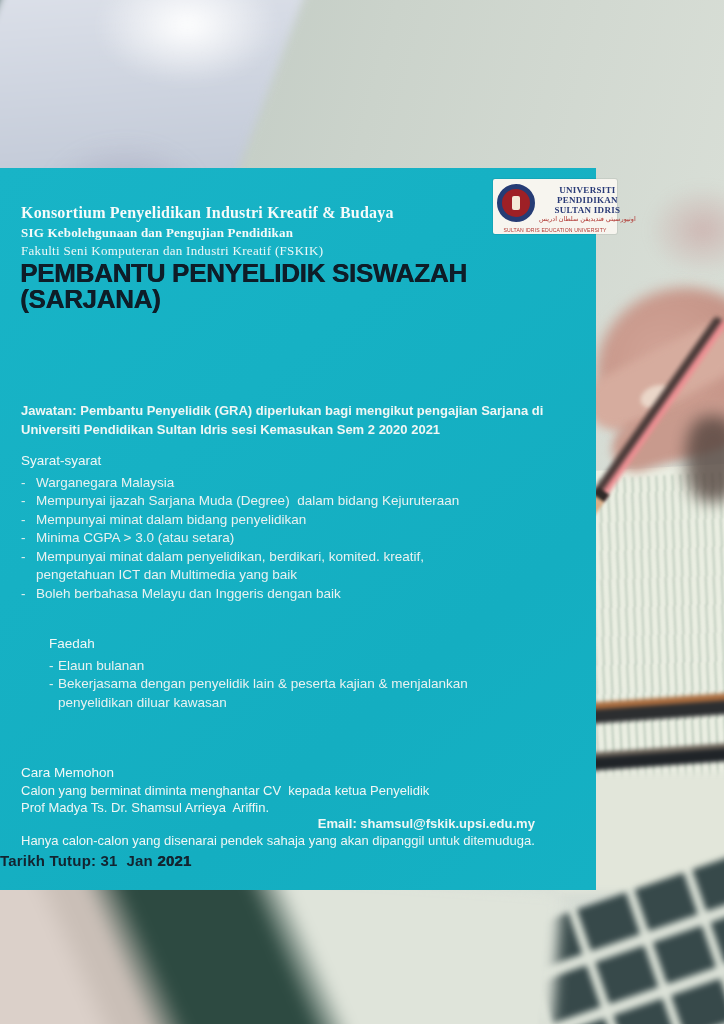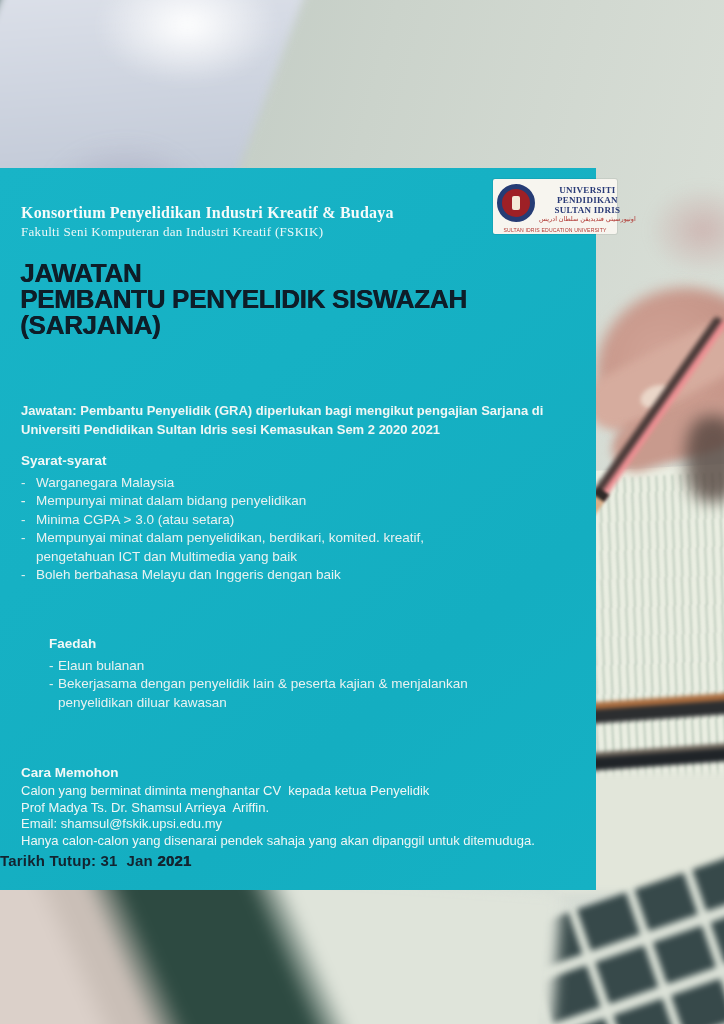--- a/index.html
+++ b/index.html
@@ -61,30 +61,30 @@
   .hdr-3{font-size:13px;font-weight:400;line-height:18px;letter-spacing:.3px;white-space:pre;opacity:.96;}
 
   .title{left:20px;top:92px;color:#0e1d28;font-size:26px;line-height:26px;font-weight:700;
     letter-spacing:-.3px;text-shadow:.5px 0 currentColor;}
   .title div{white-space:pre;}
 
   .intro{left:21px;top:234px;color:#f0f7f5;font-size:13px;font-weight:700;line-height:18.5px;}
   .line{display:block;white-space:pre;}
 
   .sec{color:#e9f2f1;font-size:13.5px;line-height:18.5px;}
-  .sec-h{font-weight:700;color:#f2f8f7;margin-bottom:3px;white-space:pre;}
+  .sec-h{font-weight:400;color:#f2f8f7;margin-bottom:3px;white-space:pre;}
   .syarat{left:21px;top:284px;}
   .faedah{left:21px;top:467px;margin-left:28px;}
   .li{position:relative;padding-left:15px;}
   .li .dash{position:absolute;left:0;top:0;}
   .faedah .li{padding-left:9px;}
 
   .cara{left:21px;top:597px;color:#f0f7f5;font-size:13px;line-height:16.8px;}
   .cara .sec-h{margin-bottom:1px;font-size:13.5px;}
-  .cara .bold{font-weight:400;}
+  .cara .bold{font-weight:700;text-align:right;}
 
   .closing{left:0;top:684px;width:572px;text-align:left;color:#132430;
     font-size:15px;font-weight:700;letter-spacing:.2px;}
   .closing span{white-space:pre;}
   .closing .yr{text-shadow:.5px 0 currentColor;}
 
   
   .logo{position:absolute;left:493px;top:179px;width:124px;height:55px;z-index:12;
     background:#f7f5ef;border-radius:2px;box-shadow:0 0 0 1px rgba(0,0,0,.06);
     display:flex;align-items:flex-start;padding:4px 4px 10px 4px;gap:4px;}
@@ -119,42 +119,43 @@
   <div class="ph ph-pencil-tip"></div>
   <div class="ph ph-keyboard"></div>
   <div class="ph ph-bottomleft"></div>
   <div class="ph ph-pencilrow1"></div>
   <div class="ph ph-pencilrow2"></div>
 
   <div class="panel">
 
     <div class="abs hdr">
       <div class="hdr-1">Konsortium Penyelidikan Industri Kreatif &amp; Budaya</div>
+      <div class="hdr-2">SIG Kebolehgunaan dan Pengujian Pendidikan</div>
       <div class="hdr-3">Fakulti Seni Komputeran dan Industri Kreatif (FSKIK)</div>
     </div>
 
     <div class="abs title">
-      <div>JAWATAN</div>
       <div>PEMBANTU PENYELIDIK SISWAZAH</div>
       <div>(SARJANA)</div>
     </div>
 
     <div class="abs intro">
       <span class="line">Jawatan: Pembantu Penyelidik (GRA) diperlukan bagi mengikut pengajian Sarjana di</span>
       <span class="line">Universiti Pendidikan Sultan Idris sesi Kemasukan Sem 2 2020 2021</span>
     </div>
 
     <div class="abs sec syarat">
       <div class="sec-h">Syarat-syarat</div>
       <div class="li">
         <span class="dash">-</span>
         <span class="line">Warganegara Malaysia</span>
       </div>
       <div class="li">
         <span class="dash">-</span>
+        <span class="line">Mempunyai ijazah Sarjana Muda (Degree)  dalam bidang Kejuruteraan</span>
       </div>
       <div class="li">
         <span class="dash">-</span>
         <span class="line">Mempunyai minat dalam bidang penyelidikan</span>
       </div>
       <div class="li">
         <span class="dash">-</span>
         <span class="line">Minima CGPA &gt; 3.0 (atau setara)</span>
       </div>
       <div class="li">

